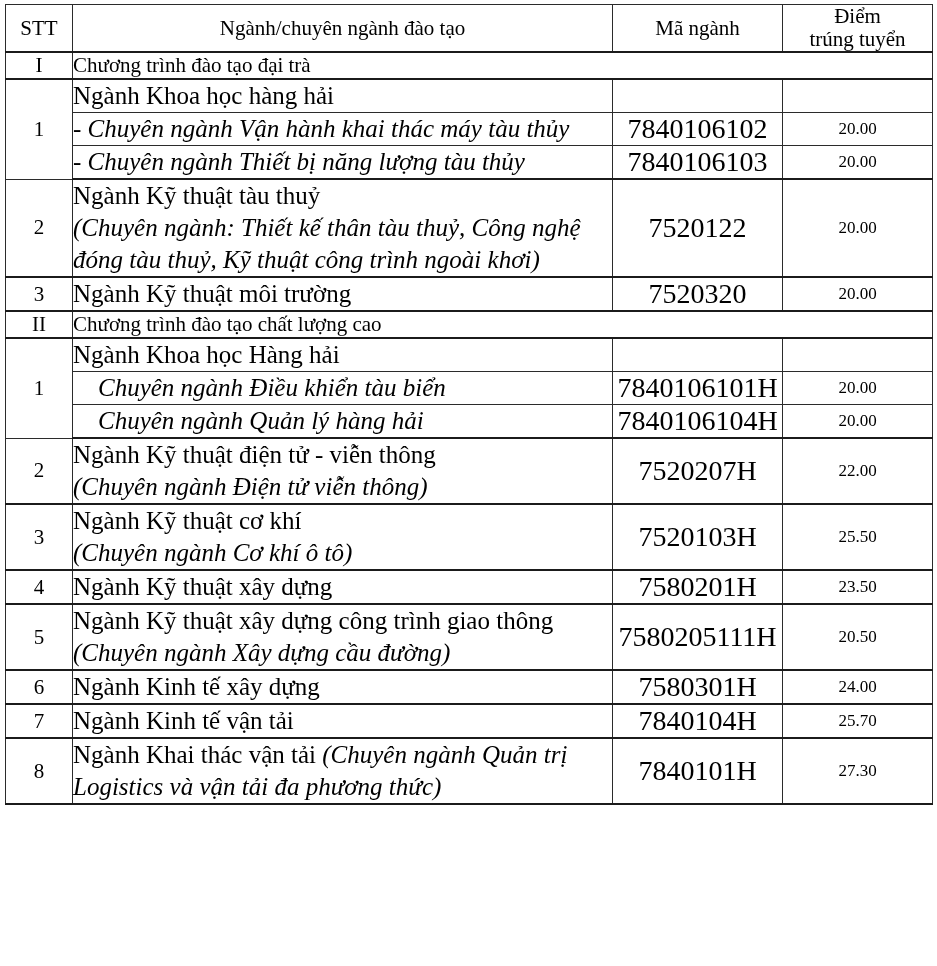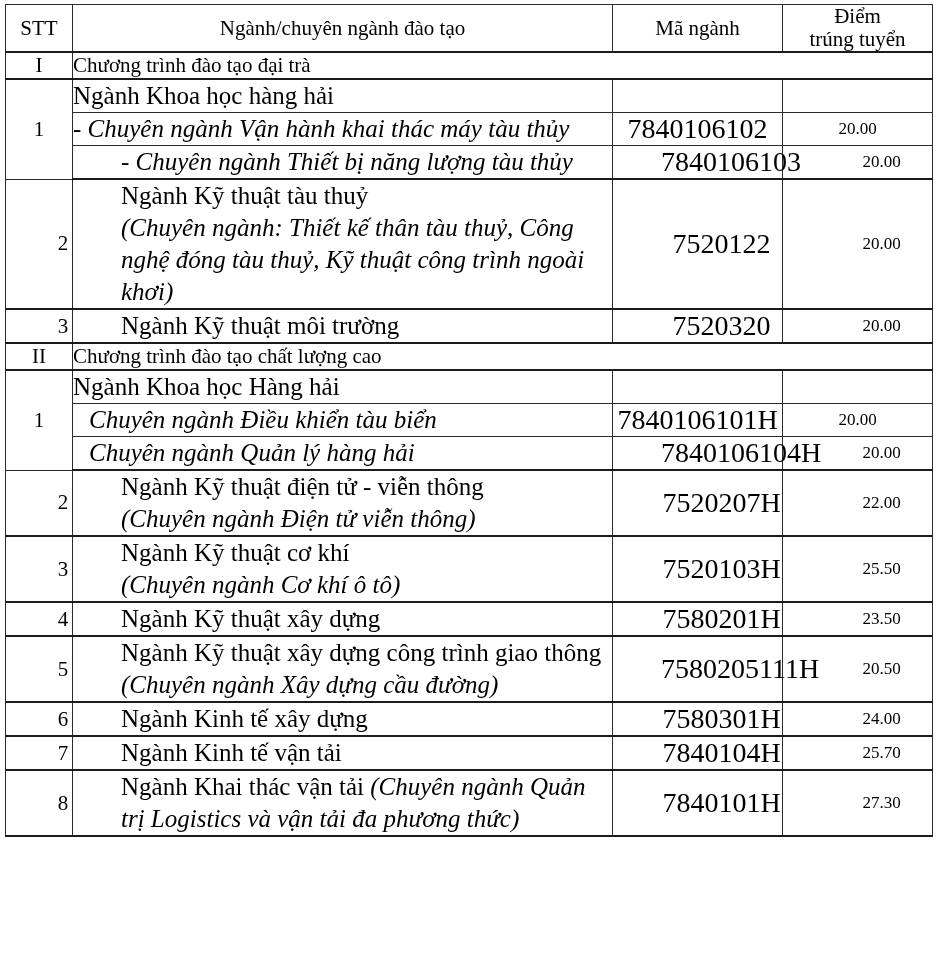--- a/index.html
+++ b/index.html
@@ -95,40 +95,40 @@
     font-size: 25px;
     padding: 6px 8px 6px 12px;
     text-align: left;
     line-height: 1.28;
   }
   td.name.sub {
     font-style: italic;
   }
   td.name.sub-noindent {
     font-style: italic;
-    padding-left: 16px;
+    padding-left: 25px;
     margin-top: 7px;
   }
   td.code {
     text-align: center;
     font-size: 28px;
     padding: 4px 2px;
   }
   td.score {
     text-align: center;
     font-size: 17px;
     padding: 4px 2px;
   }
   td.blank { }
 
   .ital { font-style: italic; }
   .nline { display: block; }
 
   
-  tr.group-end > td { border-bottom: 2px solid #1b1b1b; padding-left: 48px; }
+  tr.group-end > td { border-bottom: 2px solid #1b1b1b; }
   tr.section-row > td { border-top: 2px solid #1b1b1b; border-bottom: 2px solid #1b1b1b; }
   tr.last-row > td { border-bottom: 2px solid #1b1b1b; }
 </style>
 </head>
 <body>
 
 <div class="page">
 
   <div class="clipped-heading"></div>
 

